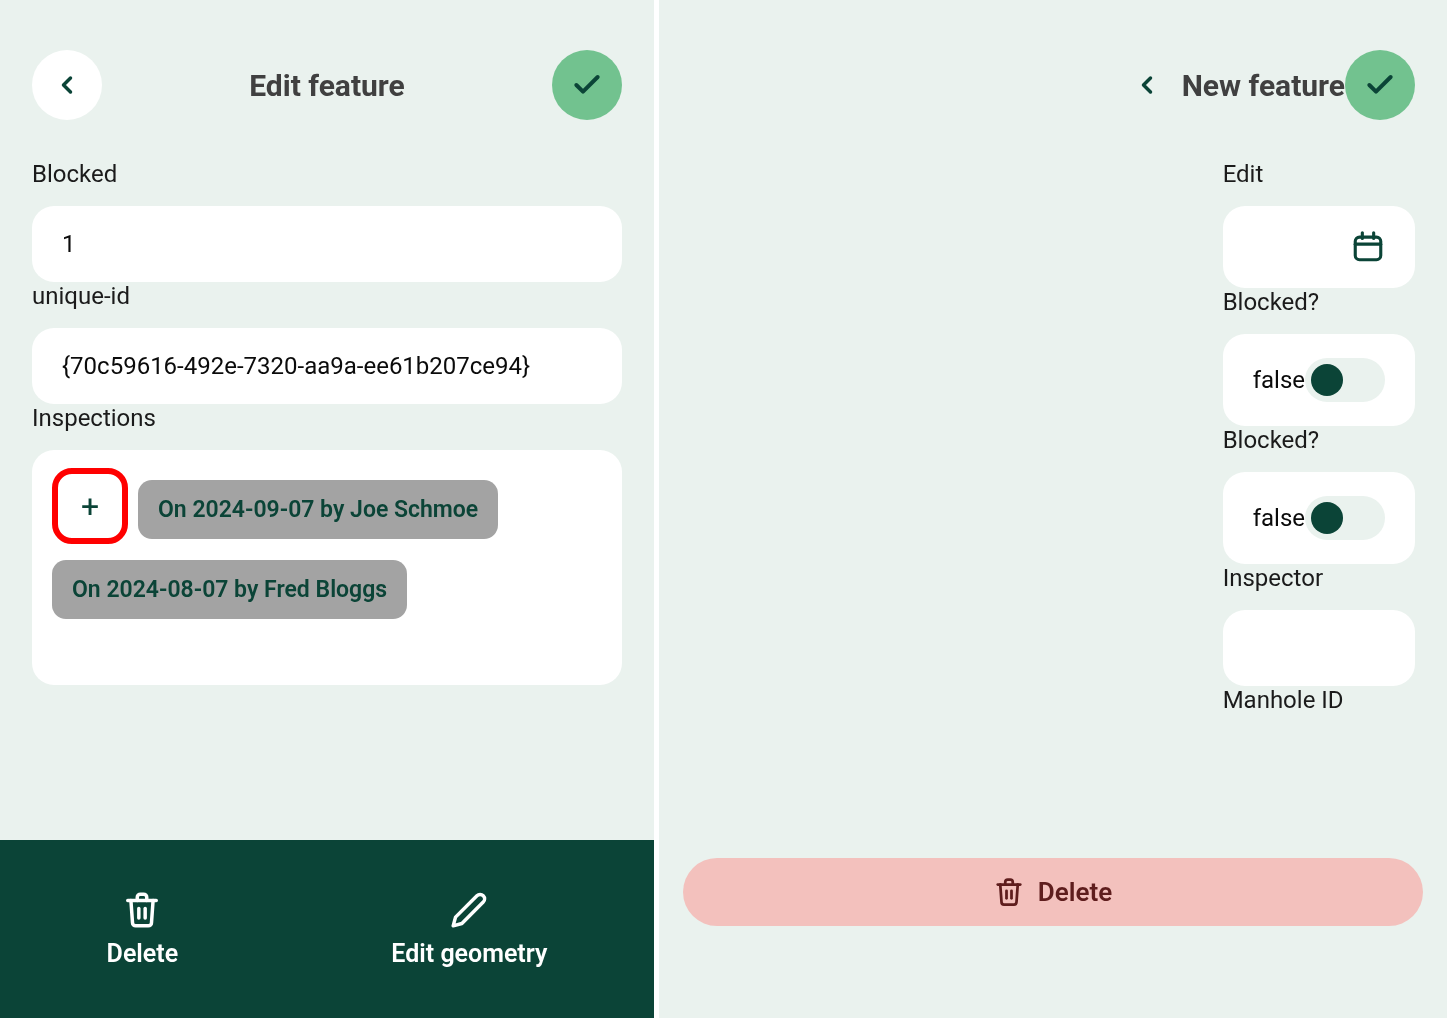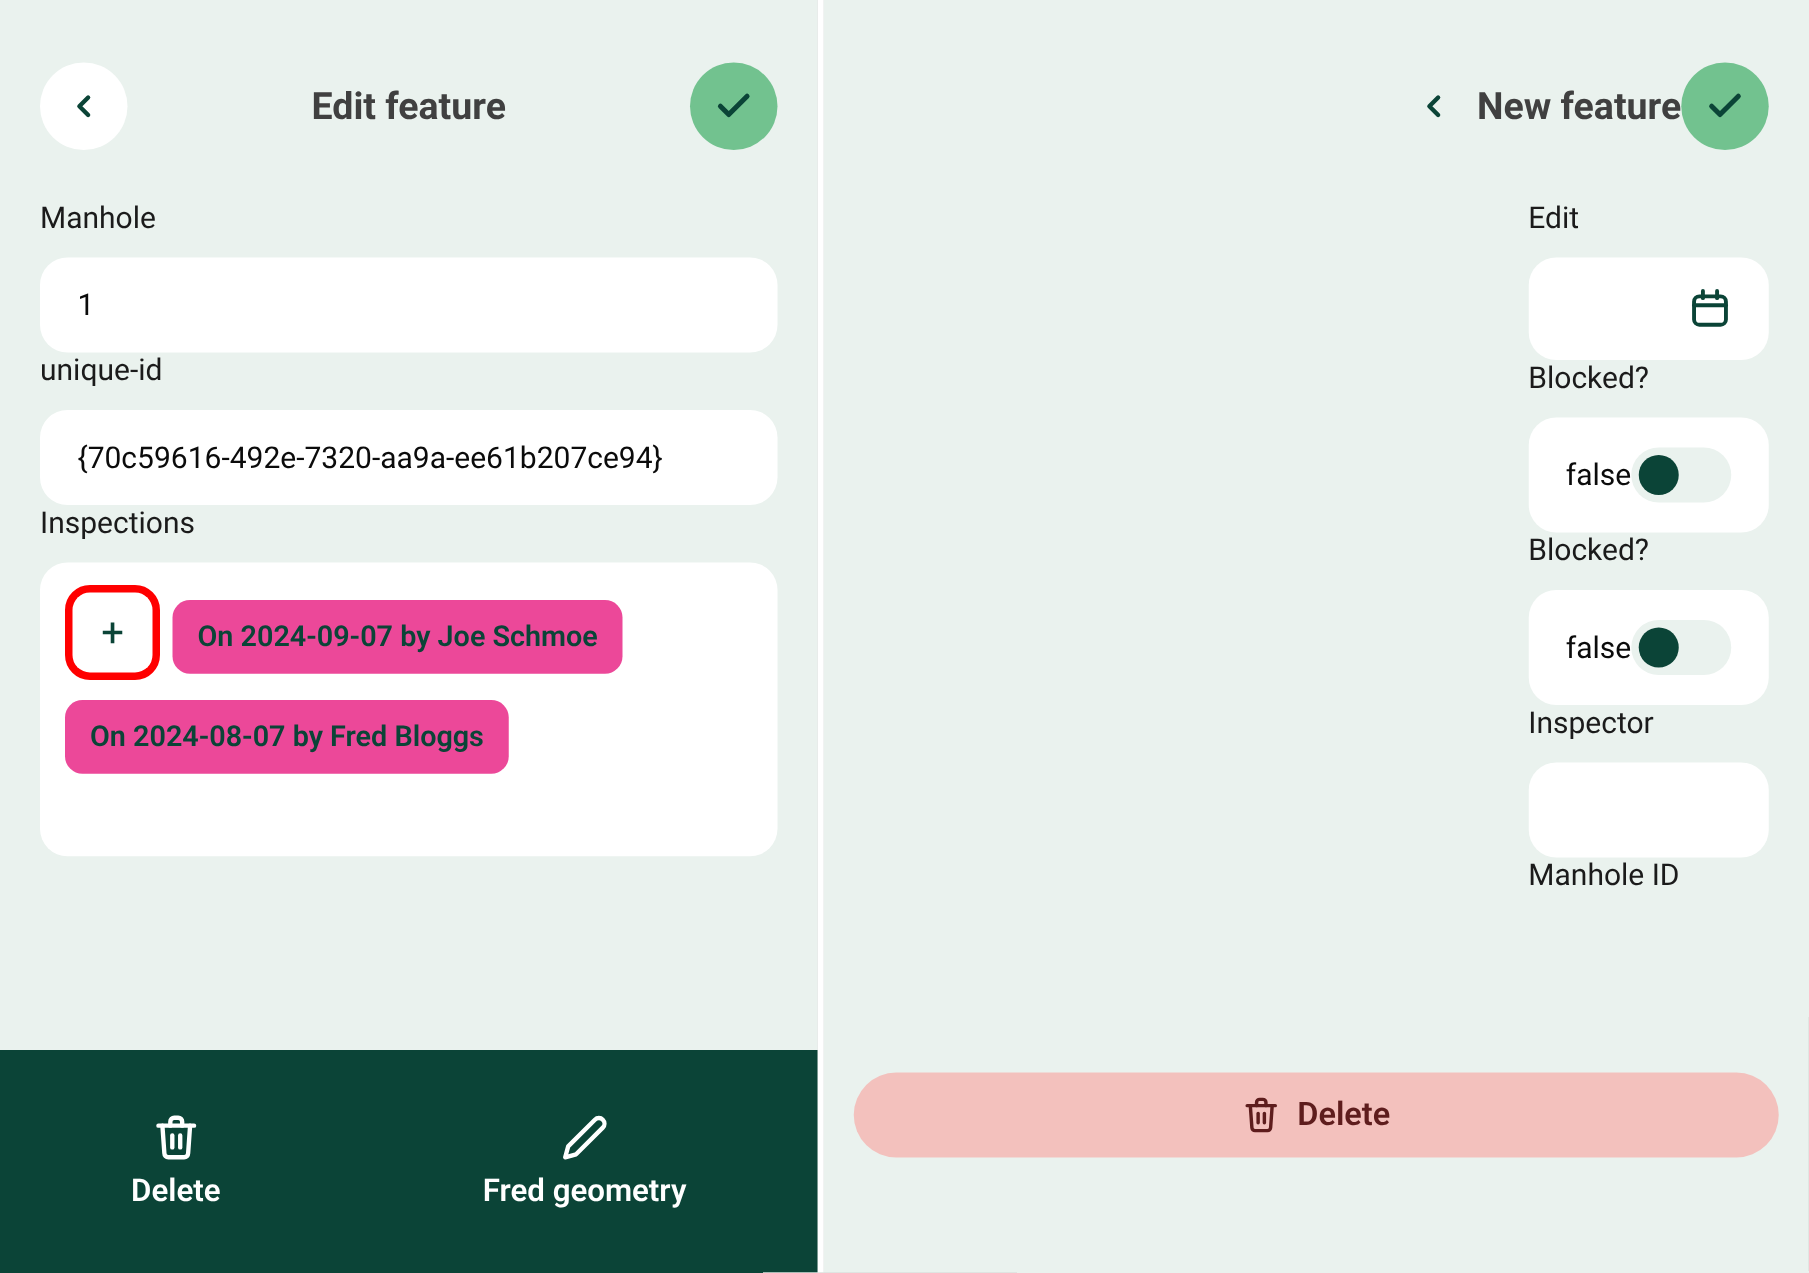--- a/index.html
+++ b/index.html
@@ -95,21 +95,21 @@
   .add-btn {
     width: 56px; height: 56px;
     background: #fff;
     display: flex; align-items: center; justify-content: center;
     font-size: 32px;
     font-weight: 400;
     color: #0b4437;
     cursor: pointer;
   }
   .chip {
-    background: #ec4899;
+    background: #a3a3a3;
     color: #0b4437;
     font-size: 23px;
     font-weight: 600;
     padding: 16px 20px;
     border-radius: 14px;
     cursor: pointer;
     margin-top: 6px;
   }
 
   .bottom-bar-dark {
@@ -187,21 +187,21 @@
     <div class="header-title">Edit feature</div>
     <div class="confirm-btn">
       <svg width="32" height="32" viewBox="0 0 24 24" fill="none" stroke="#0b4437" stroke-width="3" stroke-linecap="round" stroke-linejoin="round">
           <polyline points="20 6 9 17 4 12"></polyline>
         </svg>
     </div>
   </div>
 
   <div class="content">
     <div class="field-group">
-      <div class="field-label">Manhole</div>
+      <div class="field-label">Blocked</div>
       <div class="field-box">
         <span>1</span>
       </div>
     </div>
 
     <div class="field-group">
       <div class="field-label">unique-id</div>
       <div class="field-box">
         <span>{70c59616-492e-7320-aa9a-ee61b207ce94}</span>
       </div>
@@ -231,21 +231,21 @@
           <path d="M10 11v6"></path>
           <path d="M14 11v6"></path>
           <path d="M9 6V4a2 2 0 0 1 2-2h2a2 2 0 0 1 2 2v2"></path>
         </svg>
       <span class="bottom-action-label">Delete</span>
     </div>
     <div class="bottom-action">
       <svg viewBox="0 0 24 24" fill="none" stroke="#fff" stroke-width="2.2" stroke-linecap="round" stroke-linejoin="round">
           <path d="M17 3a2.8 2.8 0 0 1 4 4L7.5 20.5 2 22l1.5-5.5L17 3z"></path>
         </svg>
-      <span class="bottom-action-label">Fred geometry</span>
+      <span class="bottom-action-label">Edit geometry</span>
     </div>
   </div>
 </div>
 
 <div class="divider"></div>
 
 <div class="screen right">
   <div class="header">
     <div class="back-btn" style="background:transparent">
       <svg width="28" height="28" viewBox="0 0 24 24" fill="none" stroke="#0b4437" stroke-width="3" stroke-linecap="round" stroke-linejoin="round">

